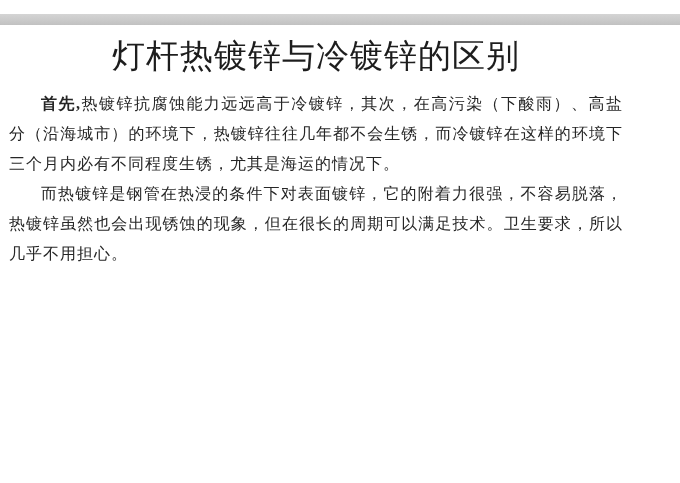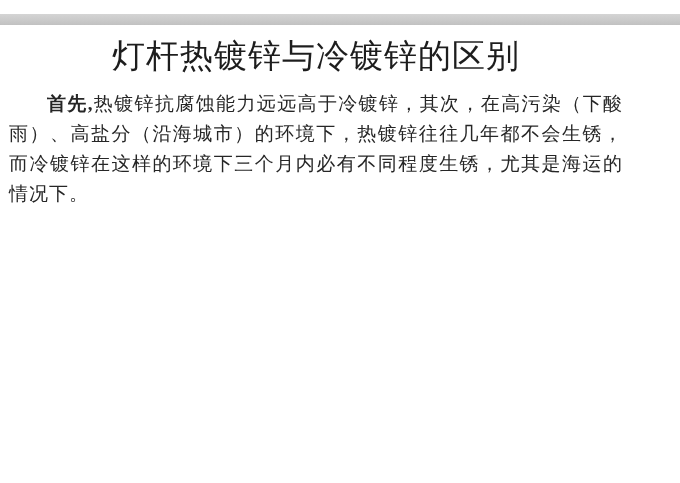--- a/index.html
+++ b/index.html
@@ -34,21 +34,21 @@
     text-align: center;
     font-size: 33px;
     font-weight: 400;
     letter-spacing: 1px;
     line-height: 40px;
     color: #1d1d1d;
     white-space: nowrap;
   }
   .content {
     margin: 13px 9px 0 9px;
-    font-size: 19px;
+    font-size: 16px;
     line-height: 30px;
     letter-spacing: 1px;
     text-align: justify;
     text-justify: inter-ideograph;
   }
   .para {
     margin: 0;
     text-indent: 2em;
   }
   .lead {
@@ -56,14 +56,15 @@
   }
 </style>
 </head>
 <body>
 
 <div class="page">
   <div class="top-bar"></div>
   <h1 class="title">灯杆热镀锌与冷镀锌的区别</h1>
   <div class="content">
     <p class="para"><span class="lead">首先,</span><span>热镀锌抗腐蚀能力远远高于冷镀锌，其次，在高污染（下酸雨）、高盐分（沿海城市）的环境下，热镀锌往往几年都不会生锈，而冷镀锌在这样的环境下三个月内必有不同程度生锈，尤其是海运的情况下。</span></p>
+    <p class="para"><span>而热镀锌是钢管在热浸的条件下对表面镀锌，它的附着力很强，不容易脱落，热镀锌虽然也会出现锈蚀的现象，但在很长的周期可以满足技术。卫生要求，所以几乎不用担心。</span></p>
   </div>
 </div>
 
 </body></html>

